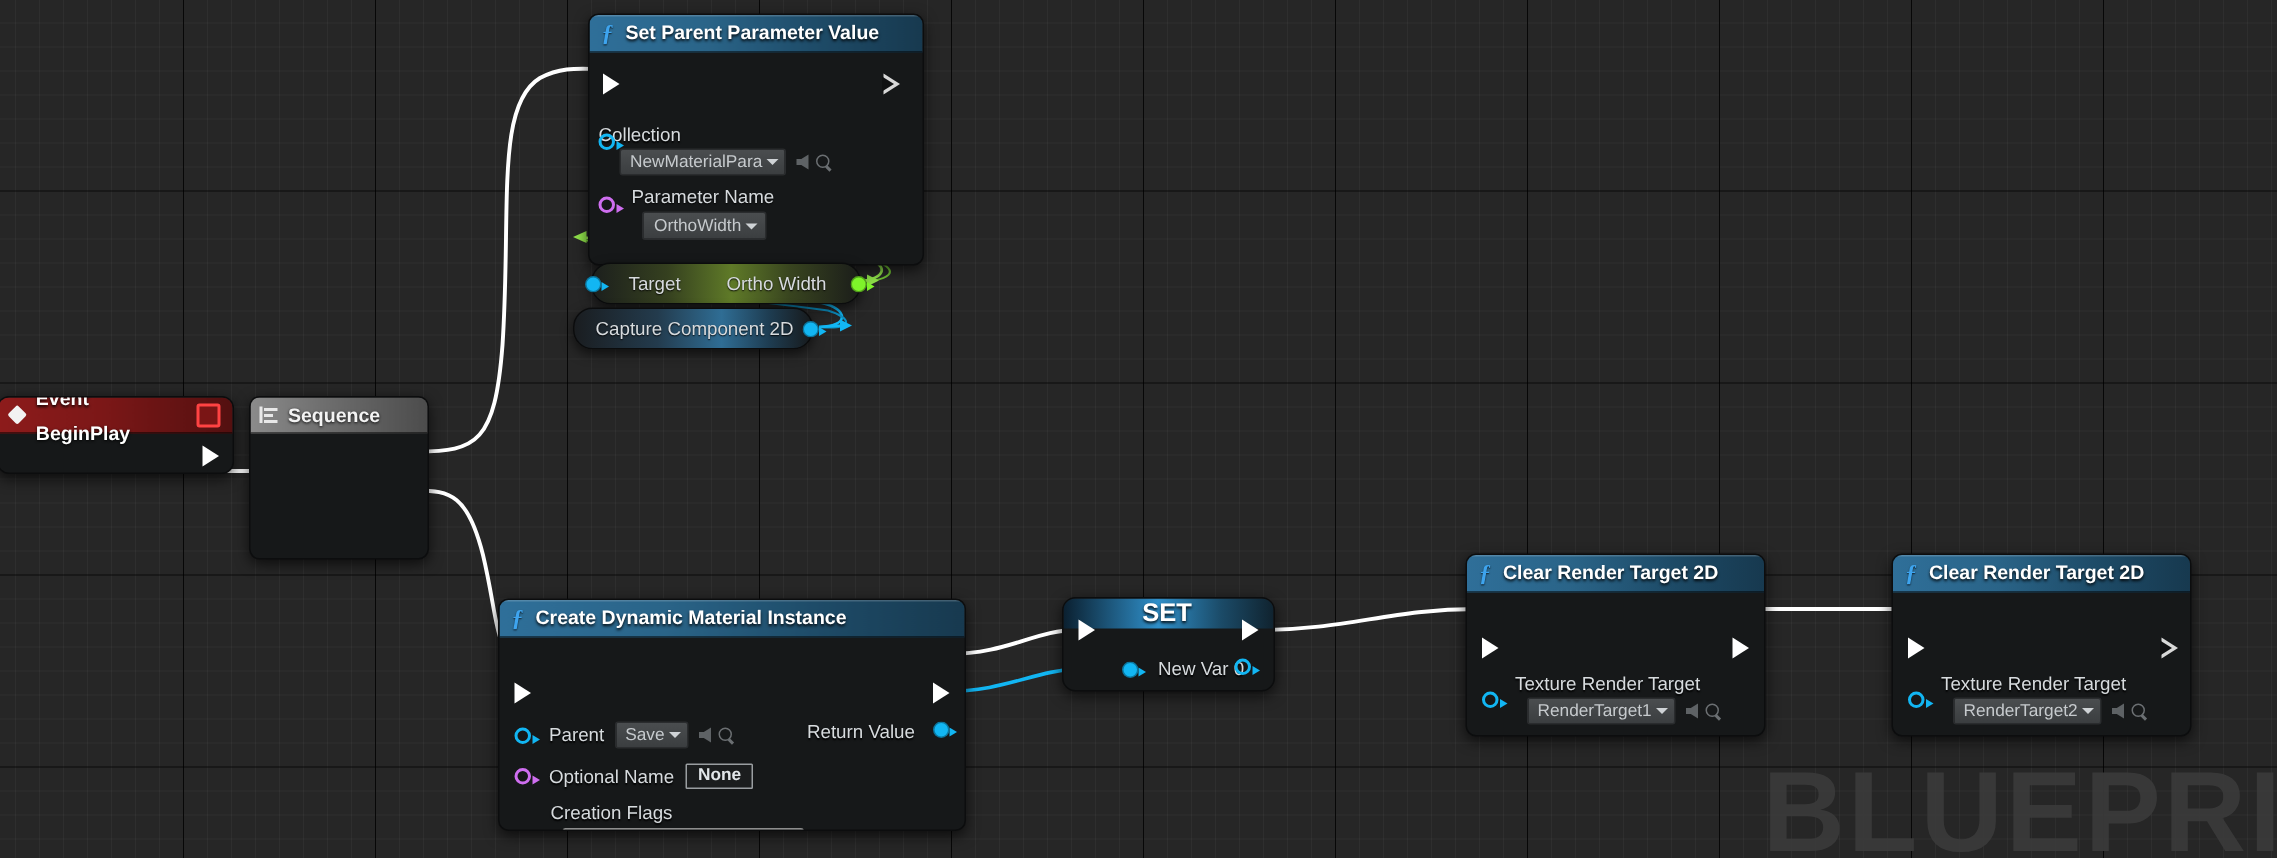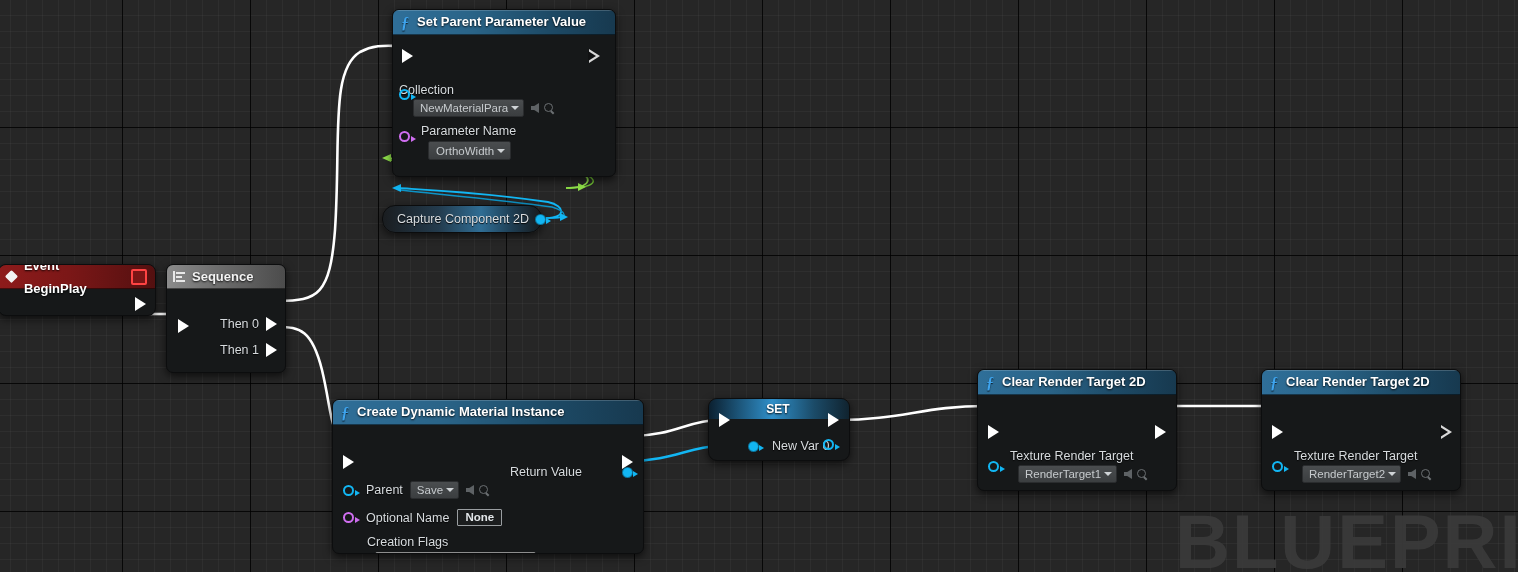--- a/index.html
+++ b/index.html
@@ -64,21 +64,21 @@
   }
   .title.event{
     background:linear-gradient(to right,#8d1b1b 0%, #7b1717 45%, #531010 100%);
   }
   .title.seq{
     background:linear-gradient(to right,#8b8b8b 0%, #6f6f6f 40%, #4c4c4c 100%);
   }
   .title.setvar{
     background:linear-gradient(to right,#0b2030 0%, #2f8fc9 45%, #1b4b68 75%, #10232f 100%);
     justify-content:center;
-    font-size:12px;
+    font-size:17px;
     align-items:center;
   }
   .ficon{
     display:inline-block;width:12px;text-align:center;
     font-family:"Liberation Serif", serif;font-style:italic;
     font-weight:bold;font-size:16px;color:#3ea4ee;
     text-shadow:0 1px 1px rgba(0,0,0,.8);
     line-height:0;transform:translateY(1px);
   }
   .seqicon{
@@ -284,20 +284,26 @@
         </div>
       </div>
 
       <div class="row" style="position:absolute;left:6px;top:137px;">
 
         <span class="pinlabel" style="margin-left:22px;">Parameter Value</span>
       </div>
     </div>
   </div>
 
+  <div class="pill green" style="left:394px;top:175px;width:178px;">
+    <span class="dot solid c-obj" style="left:-5px;top:8px;"></span>
+    <span class="pinlabel" style="margin-left:24px;">Target</span>
+    <span class="pinlabel" style="margin-left:auto;margin-right:22px;">Ortho Width</span>
+    <span class="dot solid c-float" style="right:-5px;top:8px;"></span>
+  </div>
 
   <div class="pill blue" style="left:382px;top:205px;width:158px;">
     <span class="pinlabel" style="margin-left:14px;">Capture Component 2D</span>
     <span class="dot solid c-obj" style="right:-5px;top:8px;"></span>
   </div>
 
   <div class="node" style="left:-2px;top:264px;width:156px;height:50px;border-radius:8px;">
     <div class="title event" style="height:23px;line-height:23px;">
       <span class="evicon"></span>
       <span>Event BeginPlay</span>
@@ -311,33 +317,20 @@
   <div class="node" style="left:166px;top:264px;width:118px;height:107px;">
     <div class="title seq" style="height:23px;line-height:23px;">
       <span class="seqicon">
           <i></i>
           <i></i>
           <i></i>
           <i></i>
         </span>
       <span style="color:#f3f3f3;">Sequence</span>
     </div>
-    <div class="body" style="height:84px;position:relative;">
-      <div class="exec" style="left:11px;top:30px;"></div>
-
-      <div style="position:absolute;right:8px;top:28px;display:flex;align-items:center;gap:7px;">
-        <span class="pinlabel">Then 0</span>
-        <span class="exec" style="position:relative;"></span>
-      </div>
-      <div style="position:absolute;right:8px;top:54px;display:flex;align-items:center;gap:7px;">
-        <span class="pinlabel">Then 1</span>
-        <span class="exec" style="position:relative;"></span>
-      </div>
-
-    </div>
   </div>
 
   <div class="node" style="left:332px;top:399px;width:310px;height:153px;">
     <div class="title fn">
       <span class="ficon">ƒ</span>
       <span>Create Dynamic Material Instance</span>
     </div>
     <div class="body">
       <div class="exec" style="left:10px;top:30px;"></div>
       <div class="exec" style="right:10px;top:30px;"></div>
@@ -365,21 +358,21 @@
           <div class="pinlabel">Creation Flags</div>
           <div style="margin-top:3px;margin-left:8px;">
             <span class="combo wide">
               
               
             </span>
           </div>
         </div>
       </div>
 
-      <div style="position:absolute;right:10px;top:40px;display:flex;align-items:center;gap:28px;">
+      <div style="position:absolute;right:10px;top:56px;display:flex;align-items:flex-start;">
         <span class="pinlabel" style="margin-right:12px;">Return Value</span>
         <span class="dot solid c-obj" style="position:relative;"></span>
       </div>
     </div>
   </div>
 
   <div class="node" style="left:708px;top:398px;width:140px;height:61px;border-radius:9px;">
     <div class="title setvar" style="height:20px;line-height:20px;border-bottom:none;">
       <span>SET</span>
     </div>

